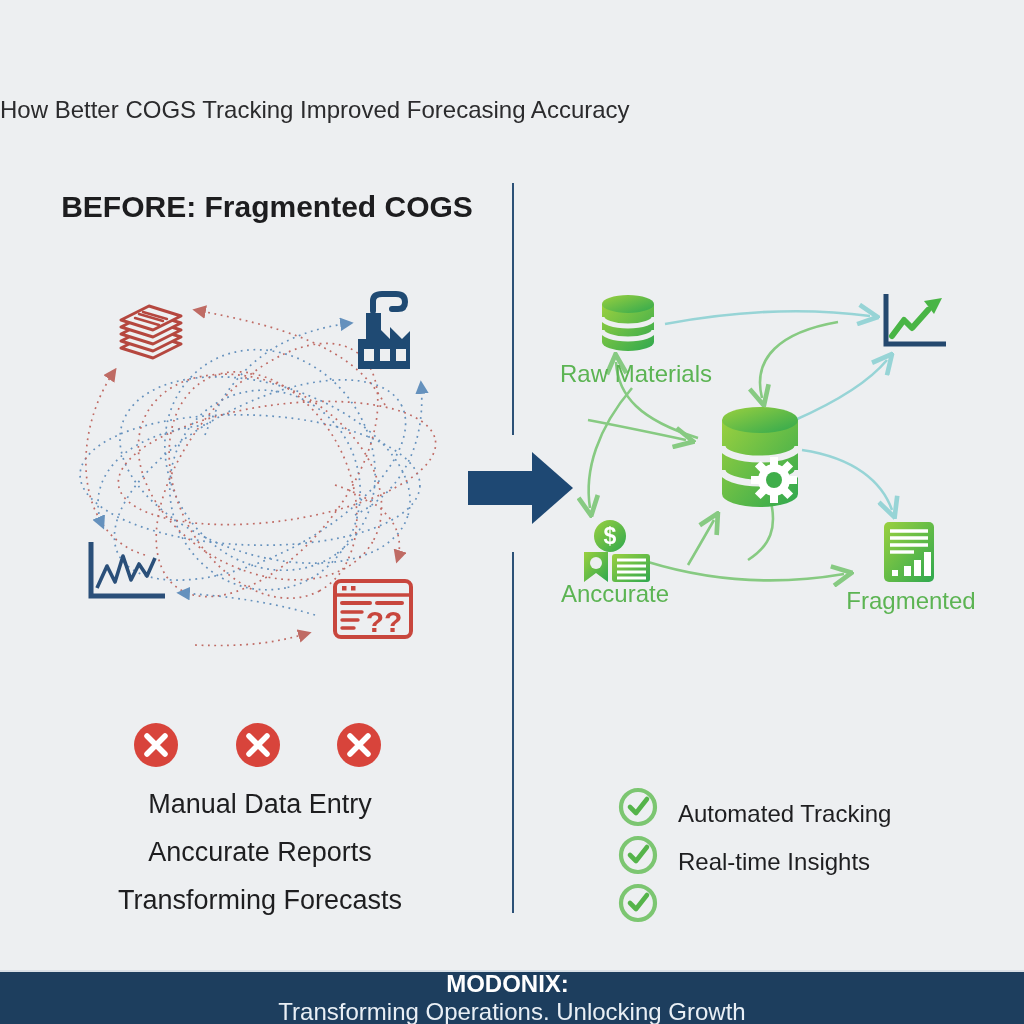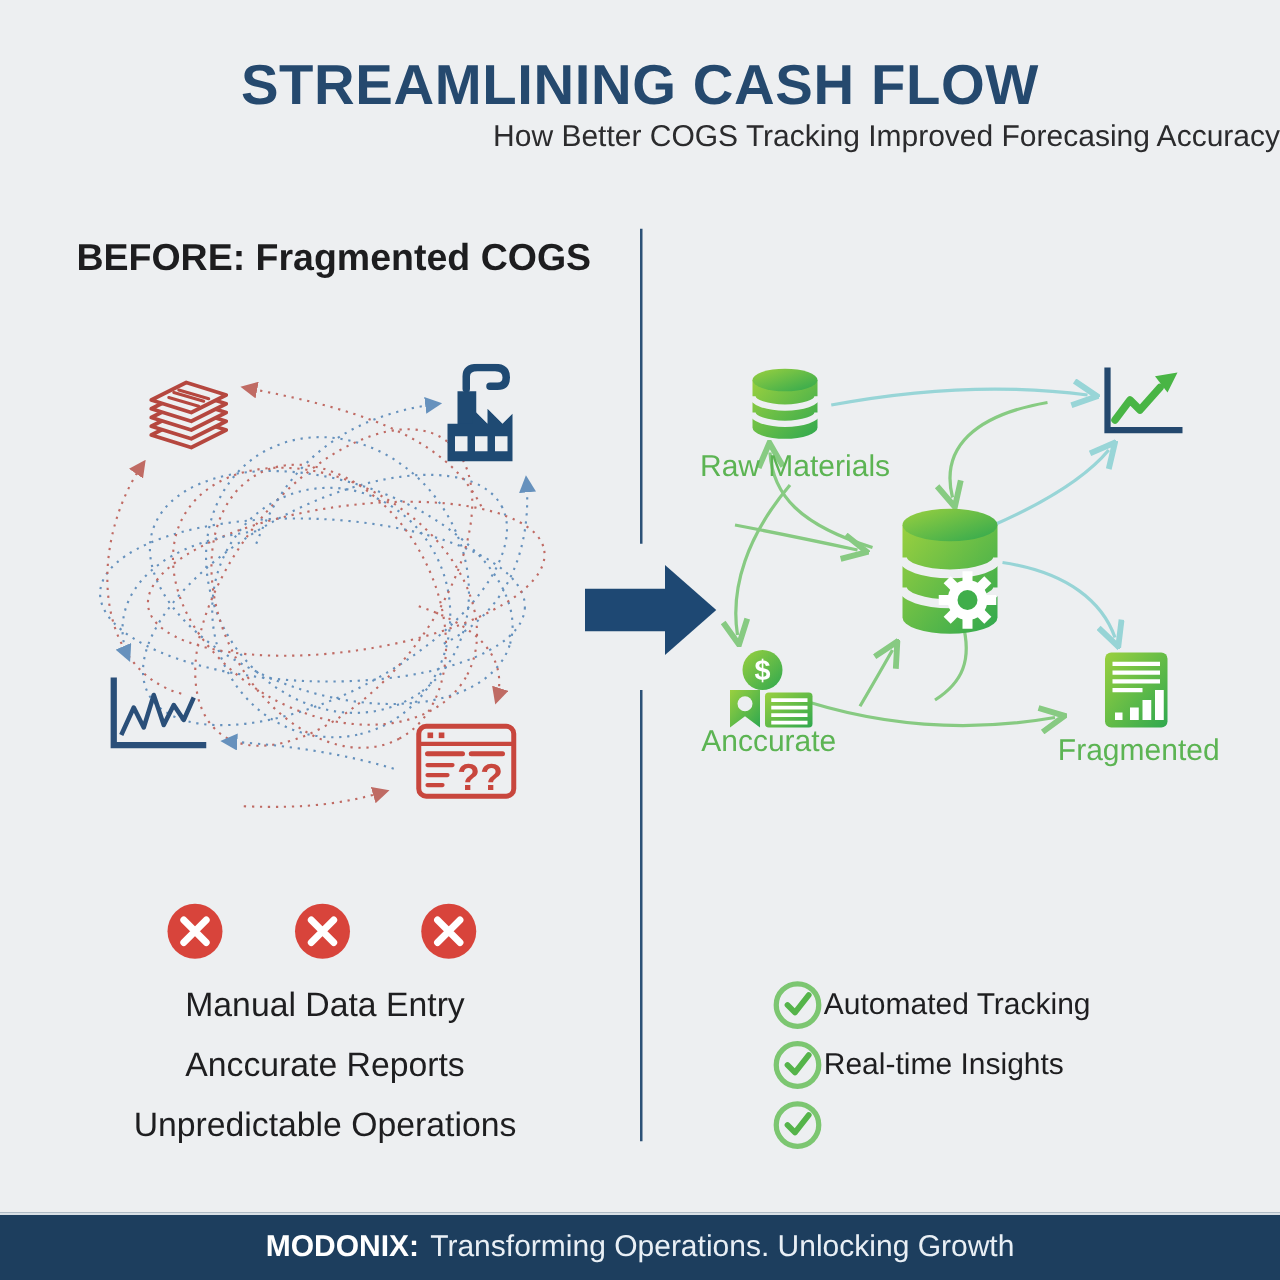--- a/index.html
+++ b/index.html
@@ -3,61 +3,60 @@
 <meta charset="utf-8">
 <style>
   html,body{margin:0;padding:0;}
   body{width:1024px;height:1024px;overflow:hidden;background:#e9ebed;
        font-family:"Liberation Sans", sans-serif;}
   .stage{position:relative;width:1024px;height:1024px;background:#edeff1;}
   .abs{position:absolute;}
 
   .title{left:0;top:42px;width:1024px;text-align:center;
          font-size:45px;font-weight:bold;letter-spacing:.5px;color:#25496e;}
-  .subtitle{left:0;top:96px;width:1024px;text-align:right;
+  .subtitle{left:0;top:96px;width:1024px;text-align:left;
             font-size:24px;color:#2b2b2d;}
 
   .col-heading{font-size:30px;font-weight:bold;color:#1d1d1f;text-align:center;}
   .before-heading{left:47px;top:190px;width:440px;}
   .after-heading{left:533px;top:190px;width:440px;}
 
   .divider{left:512px;width:2px;background:#2c5177;}
   .divider.seg1{top:183px;height:252px;}
   .divider.seg2{top:552px;height:361px;}
 
   .issue-text{left:40px;width:440px;text-align:center;font-size:27px;color:#1e1e20;}
   .benefits{left:540px;top:642px;width:430px;text-align:center;
             font-size:25px;font-weight:bold;color:#161617;line-height:35px;}
   .checklist{left:617px;top:780px;}
-  .check-row{display:flex;align-items:center;height:48px;}
+  .check-row{display:flex;align-items:flex-end;gap:19px;height:48px;}
   .check-row .label{font-size:24px;color:#1e1e20;white-space:nowrap;}
 
   .node-label{font-size:24px;font-weight:normal;color:#5cb453;text-align:center;white-space:nowrap;}
 
   .footer{left:0;top:970px;width:1024px;height:54px;background:#1d3e5e;
           border-top:2px solid #d9e0e6;box-sizing:border-box;
           display:flex;align-items:center;justify-content:center;
-          font-size:24px;color:#e9eff5;}
+          font-size:24px;color:#e9eff5;flex-direction:column;}
   .footer .brand{font-weight:bold;margin-right:9px;color:#ffffff;}
 </style>
 </head>
 <body>
 
 <div class="stage">
 
   <svg width="0" height="0" style="position:absolute">
     <defs>
       <linearGradient id="greenGrad" x1="0" y1="0" x2="1" y2="1">
         <stop offset="0" stop-color="#9ad03f"></stop>
           <stop offset="1" stop-color="#2fa84f"></stop>
       </linearGradient>
     </defs>
   </svg>
 
-  <div class="abs title">STREAMLINING CASH FLOW</div>
   <div class="abs subtitle">How Better COGS Tracking Improved Forecasing Accuracy</div>
 
   <div class="abs col-heading before-heading">BEFORE: Fragmented COGS</div>
 
   <div class="abs divider seg1"></div>
   <div class="abs divider seg2"></div>
   <svg class="abs" style="left:465px;top:450px" width="112" height="78">
     <rect x="3" y="21" width="66" height="34" fill="#1e4873"></rect>
     <polygon points="67,2 108,38 67,74" fill="#1e4873"></polygon>
   </svg>
@@ -233,21 +232,21 @@
     <circle cx="23" cy="23" r="22" fill="#d8443b"></circle>
     <path d="M14 14 L32 32 M32 14 L14 32" stroke="#ffffff" stroke-width="5.5" stroke-linecap="round"></path>
   </svg>
   <svg class="abs" style="left:336px;top:722px" width="46" height="46" viewBox="0 0 46 46">
     <circle cx="23" cy="23" r="22" fill="#d8443b"></circle>
     <path d="M14 14 L32 32 M32 14 L14 32" stroke="#ffffff" stroke-width="5.5" stroke-linecap="round"></path>
   </svg>
 
   <div class="abs issue-text" style="top:789px">Manual Data Entry</div>
   <div class="abs issue-text" style="top:837px">Anccurate Reports</div>
-  <div class="abs issue-text" style="top:885px">Unpredictable Operations</div>
+  <div class="abs issue-text" style="top:885px">Transforming Forecasts</div>
 
   <div class="abs checklist">
     <div class="check-row">
       <svg width="42" height="42" viewBox="0 0 42 42">
         <circle cx="21" cy="21" r="17" fill="none" stroke="#7cc671" stroke-width="4.2"></circle>
         <path d="M13 21 L19 27 L30 13" fill="none" stroke="#55b44a" stroke-width="4.6" stroke-linecap="round" stroke-linejoin="round"></path>
       </svg>
       <span class="label">Automated Tracking</span>
     </div>
     <div class="check-row">

